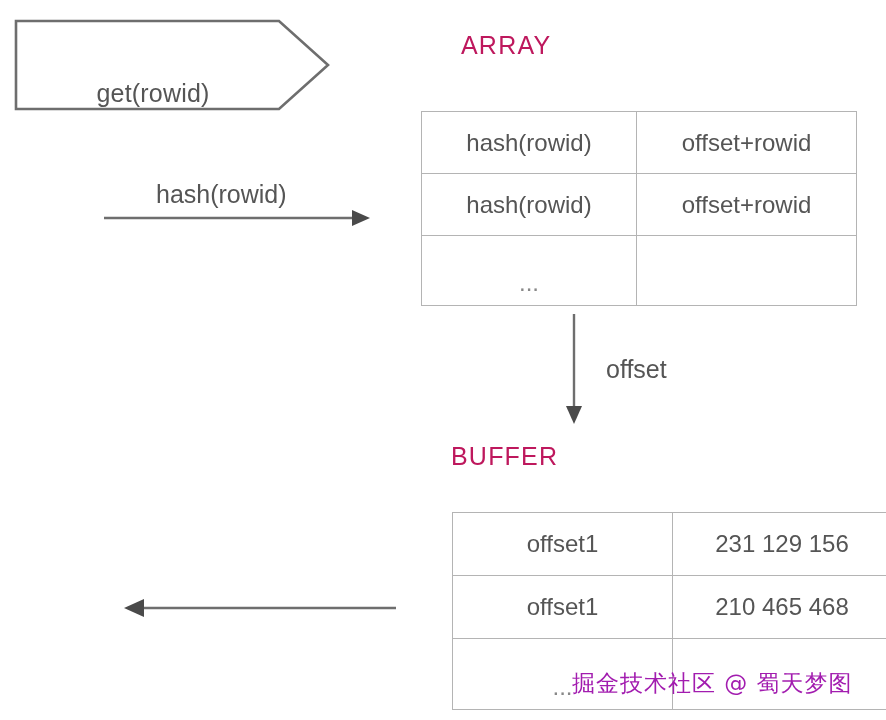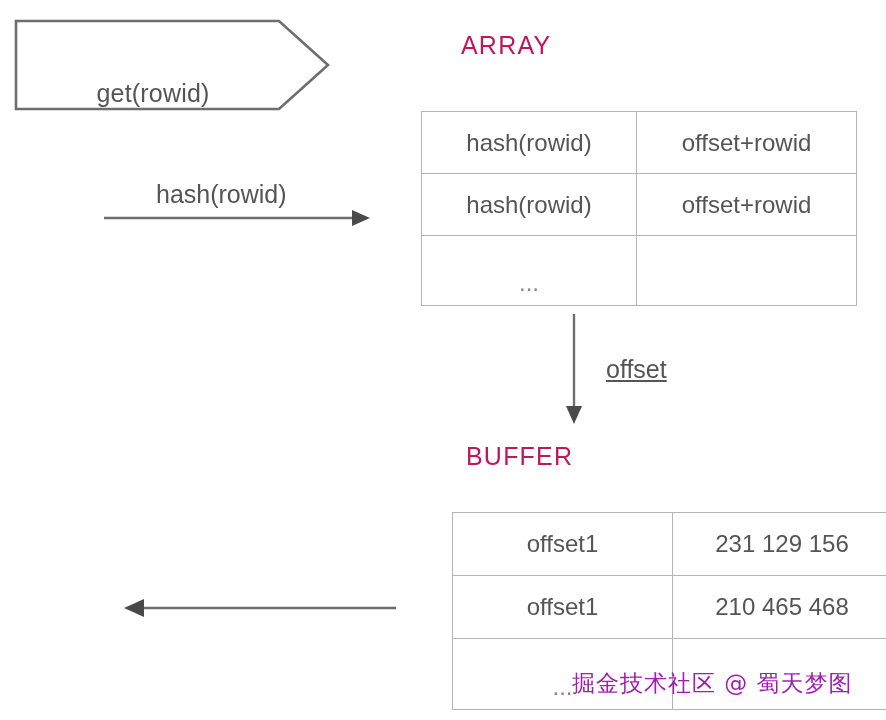--- a/index.html
+++ b/index.html
@@ -43,21 +43,21 @@
 
   
   .heading {
     position: absolute;
     font-size: 25px;
     color: #be185d;
     letter-spacing: 1.2px;
     white-space: nowrap;
   }
   .heading-array  { left: 461px; top: 31px; }
-  .heading-buffer { left: 466px; top: 442px; }
+  .heading-buffer { left: 451px; top: 442px; }
 
   
   .grid-table {
     position: absolute;
     border-collapse: collapse;
     table-layout: fixed;
     background: #ffffff;
   }
   .grid-table td {
     border: 1.5px solid #b4b4b4;
@@ -105,21 +105,21 @@
   .conn-offset { left: 556px; top: 314px; width: 40px;  height: 114px; }
   .conn-string { left: 120px; top: 590px; width: 276px; height: 40px; }
 
   .conn-label {
     position: absolute;
     font-size: 25px;
     color: #555555;
     white-space: nowrap;
   }
   .label-hash   { left: 156px; top: 180px; }
-  .label-offset { left: 606px; top: 355px; text-decoration: underline; }
+  .label-offset { left: 606px; top: 355px; }
   .label-string { left: 172px; top: 546px; }
 
   
   .watermark {
     position: absolute;
     left: 572px;
     top: 668px;
     font-size: 23px;
     color: #a21caf;
     letter-spacing: 1px;

